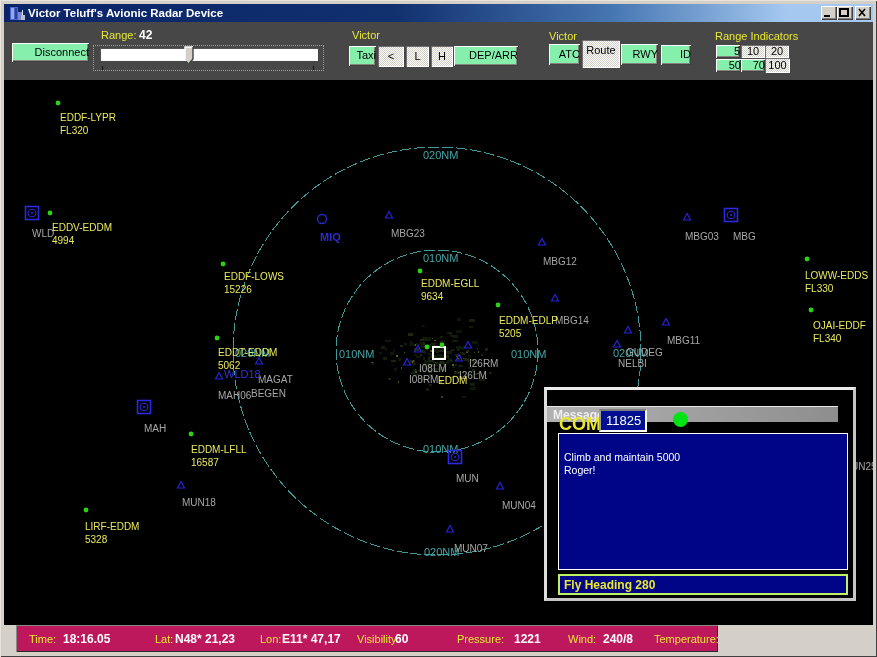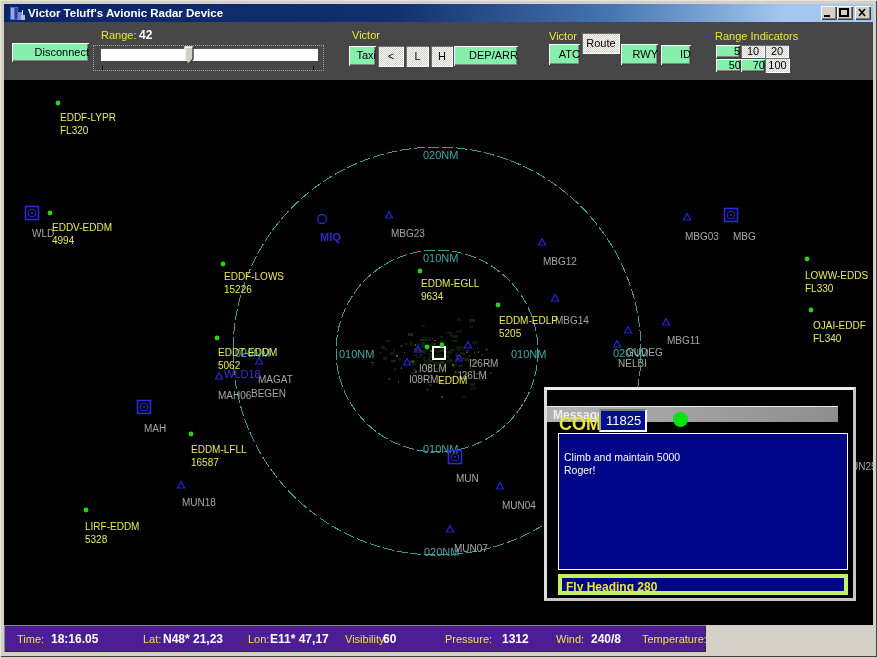--- a/index.html
+++ b/index.html
@@ -5,21 +5,21 @@
 #win{position:absolute;left:0;top:0;width:877px;height:657px;background:#d4d0c8;
  box-shadow:inset 1px 1px 0 #e8e4dc,inset -1px -1px 0 #404040}
 #tbar{position:absolute;left:4px;top:4px;width:869px;height:18px;
  background:linear-gradient(to right,#0a2468,#11306e 45%,#4676b2 70%,#a4c8f0 90%);overflow:hidden}
 #tbar .ttl{position:absolute;left:24px;top:3px;font-size:11.5px;font-weight:bold;color:#fff}
 .wbtn{position:absolute;top:2px;width:16px;height:14px;background:#d4d0c8;
  box-shadow:inset 1px 1px 0 #fff,inset -1px -1px 0 #404040,inset -2px -2px 0 #80807a}
 .wbtn svg{position:absolute;left:0;top:0}
 #toolbar{position:absolute;left:4px;top:22px;width:869px;height:58px;background:#474747}
 #radar{position:absolute;left:4px;top:80px;width:869px;height:545px;background:#000;overflow:hidden}
-#sbar{position:absolute;left:4px;top:625px;width:702px;height:27px;background:#4c1d95;
+#sbar{position:absolute;left:16px;top:625px;width:702px;height:27px;background:#be185d;
  box-shadow:inset 1px 1px 0 #888,inset -1px -1px 0 #2a2a2a;overflow:hidden}
 .ylab{position:absolute;top:8px;font-size:11px;color:#e8e833}
 .wval{position:absolute;top:7px;font-size:12px;font-weight:bold;color:#fff}
 .btn{position:absolute;background:#86efac;box-shadow:inset 1px 1px 0 #ffffff,inset -1px -1px 0 #404040,inset -2px -2px 0 #85847e;
  font-size:11px;color:#000;text-align:right}
 .tgl{position:absolute;background:conic-gradient(#fff 25%,#d2cec6 0 50%,#fff 0 75%,#d2cec6 0);background-size:2px 2px;
  box-shadow:inset 1px 1px 0 #6e6e6e,inset -1px -1px 0 #fff;font-size:11px;color:#000;text-align:center}
 .tlab{position:absolute;font-size:11px;color:#e8e833}
 #msg{position:absolute;left:540px;top:307px;width:312px;height:214px;background:#000;
  border:3px solid #c6c6c6;border-top-color:#ececec;border-left-color:#dedede}
@@ -27,21 +27,21 @@
  background:linear-gradient(to right,#b2b2b2,#8e8e8e);border-top:1px solid #e8e8e8}
 #msgtitle span{position:absolute;left:6px;top:1px;font-size:12px;font-weight:bold;color:#efefef}
 #comlab{position:absolute;left:12px;top:24px;font-size:18px;font-weight:bold;color:#e8e833}
 #comfield{position:absolute;left:52px;top:19px;width:48px;height:23px;background:#000f92;
  border:2px solid #fff;border-top-color:#7d7d7d;border-left-color:#9a9a9a;
  font-size:13px;color:#fffff0;padding-left:5px;line-height:19px}
 #gdot{position:absolute;left:126px;top:22px;width:15px;height:15px;border-radius:50%;background:#00e414}
 #msgarea{position:absolute;left:11px;top:43px;width:290px;height:137px;background:#000487;
  border:1px solid #fff;font-size:10.5px;color:#fff;line-height:13px;padding:17px 0 0 5px}
 #msgbot{position:absolute;left:11px;top:184px;width:290px;height:21px;background:#000487;
- border:4px solid #bef264;font-size:12px;font-weight:bold;color:#e8e833;line-height:18px;padding-left:4px}
+ border:2px solid #bef264;font-size:12px;font-weight:bold;color:#e8e833;line-height:18px;padding-left:4px}
 </style></head>
 <body>
 <div id="win">
  <div id="tbar">
   <svg width="18" height="16" style="position:absolute;left:5px;top:1px">
    <rect x="1" y="2" width="8" height="13" fill="#4a66cc"></rect>
    <rect x="2" y="3" width="3" height="11" fill="#93a7e8"></rect>
    <rect x="6" y="3" width="2" height="11" fill="#2a3f96"></rect>
    <rect x="9" y="7" width="4" height="8" fill="#7487d8"></rect>
    <rect x="12" y="10" width="4" height="5" fill="#c0c0cc"></rect>
@@ -80,21 +80,21 @@
    <path d="M9 1 L9 13 L5 17.5" fill="none" stroke="#404040" stroke-width="1.4"></path>
   </svg>
   <div style="position:absolute;left:98px;top:44px;width:1px;height:4px;background:#111"></div>
   <div style="position:absolute;left:309px;top:44px;width:1px;height:4px;background:#111"></div>
   <div class="btn" style="left:345px;top:24px;width:27px;height:20px;line-height:19px">Taxi</div>
   <div class="tgl" style="left:374px;top:24px;width:26px;height:21px;line-height:20px">&lt;</div>
   <div class="tgl" style="left:402px;top:24px;width:23px;height:21px;line-height:20px">L</div>
   <div class="tgl" style="left:427px;top:24px;width:22px;height:21px;line-height:20px">H</div>
   <div class="btn" style="left:450px;top:24px;width:64px;height:20px;line-height:19px">DEP/ARR</div>
   <div class="btn" style="left:545px;top:22px;width:31px;height:21px;line-height:20px">ATC</div>
-  <div class="tgl" style="left:578px;top:11px;width:38px;height:21px;line-height:20px">Route</div>
+  <div class="tgl" style="left:578px;top:18px;width:38px;height:28px;line-height:20px">Route</div>
   <div class="btn" style="left:617px;top:22px;width:37px;height:21px;line-height:20px">RWY</div>
   <div class="btn" style="left:657px;top:23px;width:30px;height:20px;line-height:19px">ID</div>
   <div class="btn" style="left:712px;top:23px;width:24px;height:13px;line-height:12px">5</div>
   <div class="tgl" style="left:737px;top:23px;width:24px;height:13px;line-height:12px">10</div>
   <div class="tgl" style="left:761px;top:23px;width:24px;height:13px;line-height:12px">20</div>
   <div class="btn" style="left:712px;top:37px;width:25px;height:13px;line-height:12px">50</div>
   <div class="btn" style="left:737px;top:37px;width:24px;height:13px;line-height:12px">70</div>
   <div class="tgl" style="left:761px;top:36px;width:25px;height:15px;line-height:14px">100</div>
  </div>
  <div id="radar">
@@ -383,19 +383,19 @@
  <div id="sbar">
   <span class="ylab" style="left:13px">Time:</span>
       <span class="wval" style="left:47px">18:16.05</span>
   <span class="ylab" style="left:139px">Lat:</span>
       <span class="wval" style="left:159px">N48* 21,23</span>
   <span class="ylab" style="left:244px">Lon:</span>
       <span class="wval" style="left:266px">E11* 47,17</span>
   <span class="ylab" style="left:341px">Visibility:</span>
       <span class="wval" style="left:379px">60</span>
   <span class="ylab" style="left:441px">Pressure:</span>
-      <span class="wval" style="left:498px">1312</span>
+      <span class="wval" style="left:498px">1221</span>
   <span class="ylab" style="left:552px">Wind:</span>
       <span class="wval" style="left:587px">240/8</span>
   <span class="ylab" style="left:638px">Temperature:</span>
       <span class="wval" style="left:704px">14</span>
  </div>
 </div>
 
 </body></html>

